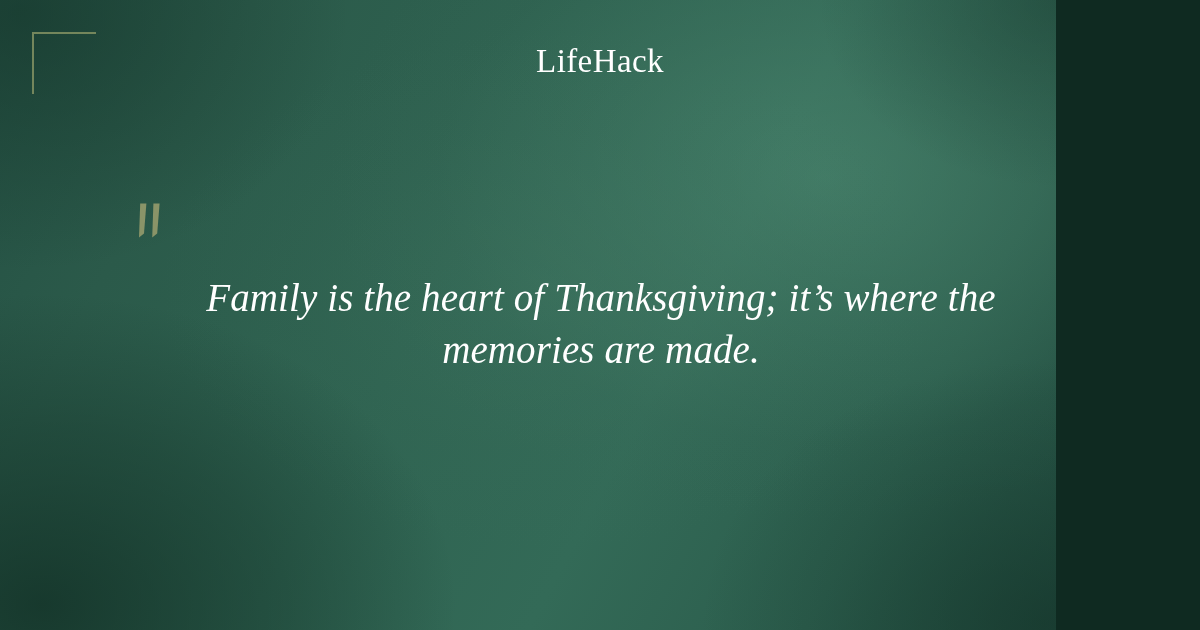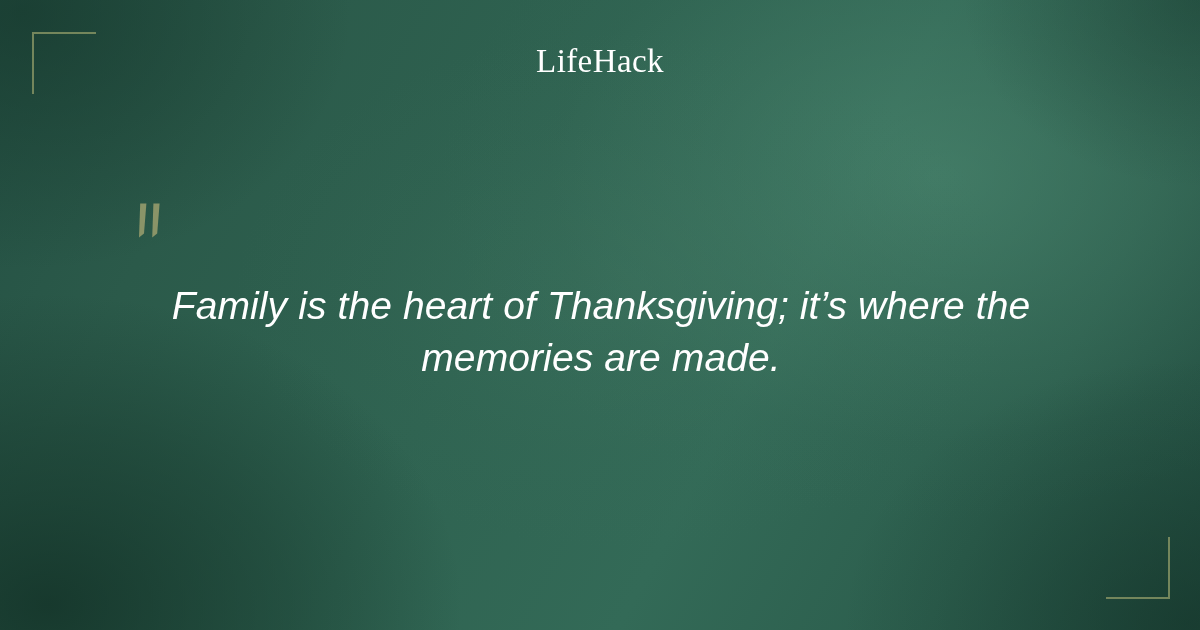--- a/index.html
+++ b/index.html
@@ -3,21 +3,21 @@
 <meta charset="utf-8">
 <style>
   html, body {
     margin: 0;
     padding: 0;
     background: #0f2a21;
   }
 
   #card {
     position: relative;
-    width: 1200px;
+    width: 1056px;
     height: 630px;
     overflow: hidden;
     font-family: "Liberation Serif", "DejaVu Serif", serif;
     background-color: #000000;
   }
 
   
   .bg-layer {
     position: absolute;
     inset: 0;
@@ -129,23 +129,22 @@
     position: absolute;
     left: 155px;
     top: 272px;
     width: 892px;
     text-align: center;
     color: #ffffff;
     font-style: italic;
     font-size: 39px;
     line-height: 52px;
     letter-spacing: 0.1px;
-    font-family: Liberation Sans, sans-serif;
+    font-family: Liberation Serif, serif;
     white-space: pre-wrap;
-    margin-top: 8px;
   }
 </style>
 </head>
 <body>
 
 <div id="card">
 
   <div class="bg-layer bg-base"></div>
   <div class="bg-layer bg-glow-right"></div>
   <div class="bg-layer bg-glow-center"></div>

